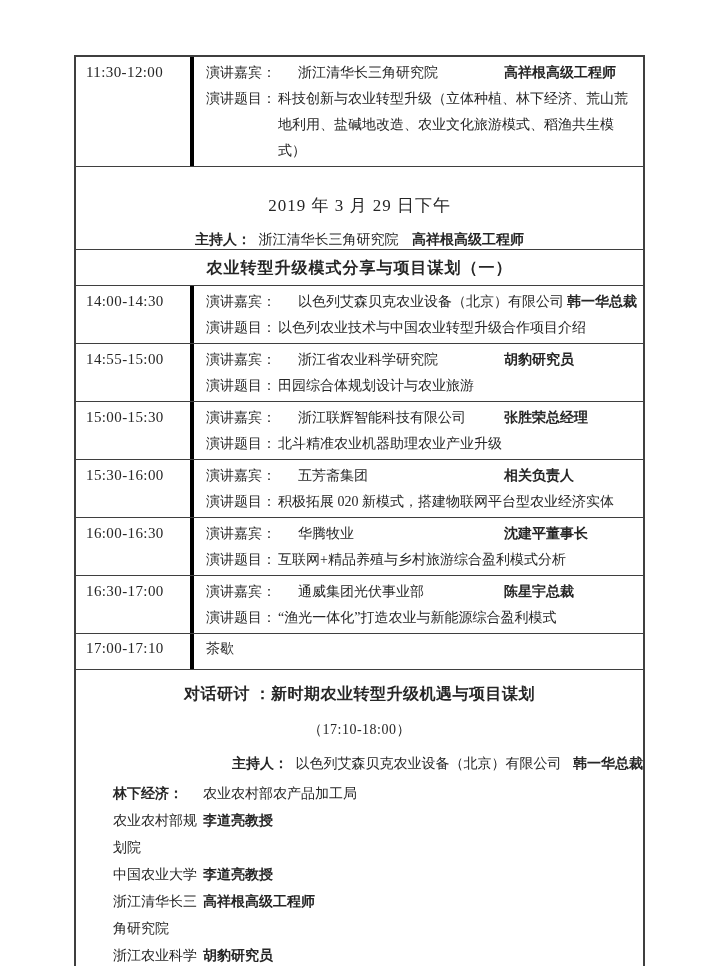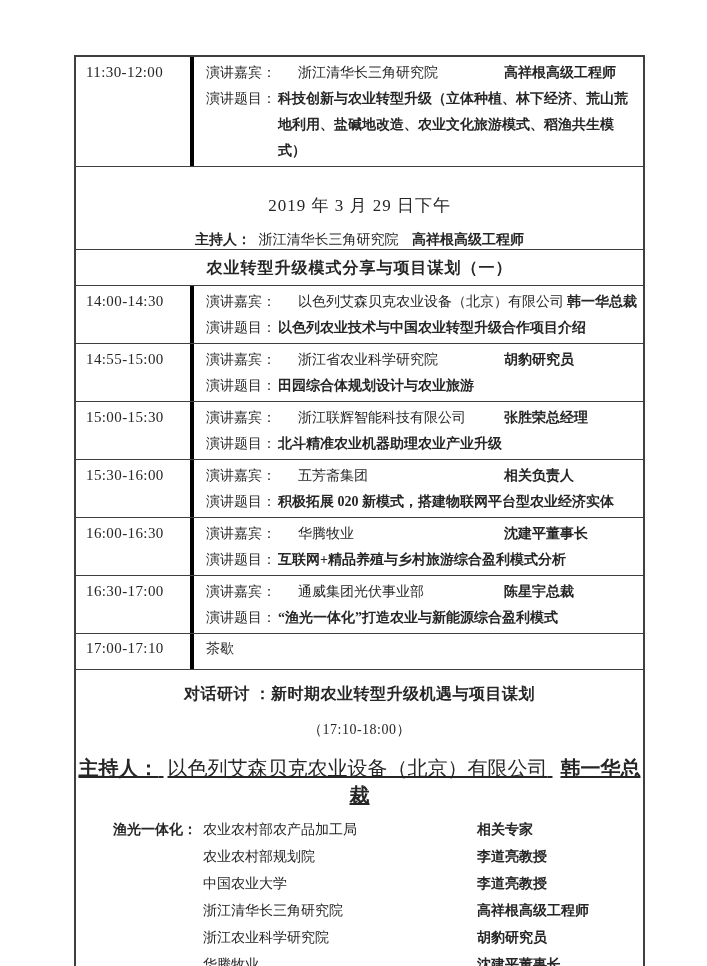--- a/index.html
+++ b/index.html
@@ -21,21 +21,21 @@
   .time-cell {
     flex:0 0 118px; border-right:4px solid #000000; box-sizing:border-box;
     padding:7px 0 0 10px; font-size:15px; letter-spacing:0.4px;
   }
   .content-cell { flex:1; padding:3px 6px 2px 12px; font-size:14px; box-sizing:border-box; min-width:0; }
   .line { display:flex; line-height:26px; align-items:baseline; }
   .l1 { white-space:nowrap;gap:20px; }
   .lab { flex:0 0 auto; }
   .org { margin-left:2px; min-width:172px; }
   .person { font-weight:bold; margin-left:14px; }
-  .topic { margin-left:2px; white-space:normal;font-weight:bold; }
+  .topic { margin-left:2px; white-space:normal; }
 
   
   .date-head { text-align:center; min-height:77px; padding-top:27px; }
   .date-title { font-size:17px; letter-spacing:1px; }
   .host-line { font-size:14px; margin-top:14px; }
   .host-line .hlab { font-weight:bold; }
   .host-line .hperson { font-weight:bold; margin-left:10px; }
   .host-line .horg { margin-left:4px; }
 
   
@@ -46,21 +46,21 @@
 
   
   .tea { display:flex; min-height:36px; }
   .tea .content-cell { padding-top:6px; }
   .tea .time-cell { padding-top:6px; }
 
   
   .dialog { padding:14px 0 16px 0; }
   .dialog-title { text-align:center; font-weight:bold; font-size:16px; letter-spacing:0.5px; }
   .dialog-time { text-align:center; font-size:14px; margin-top:16px; letter-spacing:0.5px; }
-  .dialog-host { text-align:center; font-size:20px; margin-top:16px;text-decoration:underline; }
+  .dialog-host { text-align:right; font-size:14px; margin-top:16px; }
   .dialog-host .hlab { font-weight:bold; }
   .dialog-host .horg { margin-left:4px; }
   .dialog-host .hperson { font-weight:bold; margin-left:8px; }
   .guests {
     margin:7px 0 0 37px; display:grid;
     grid-template-columns:90px 274px auto;
     font-size:14px; line-height:27px;
   }
   .guest-label { font-weight:bold; }
   .guest-name { font-weight:bold; }
@@ -197,23 +197,22 @@
 
   <div class="row dialog">
     <div class="dialog-title">对话研讨 ：新时期农业转型升级机遇与项目谋划</div>
     <div class="dialog-time">（17:10-18:00）</div>
     <div class="dialog-host">
       <span class="hlab">主持人：</span>
       <span class="horg">以色列艾森贝克农业设备（北京）有限公司</span>
       <span class="hperson">韩一华总裁</span>
     </div>
     <div class="guests">
-      <div class="guest-label">渔光一体化：</div>
+      <div class="guest-label">林下经济：</div>
       <div class="guest-org">农业农村部农产品加工局</div>
-      <div class="guest-name">相关专家</div>
 
       <div></div>
       <div class="guest-org">农业农村部规划院</div>
       <div class="guest-name">李道亮教授</div>
 
       <div></div>
       <div class="guest-org">中国农业大学</div>
       <div class="guest-name">李道亮教授</div>
 
       <div></div>

